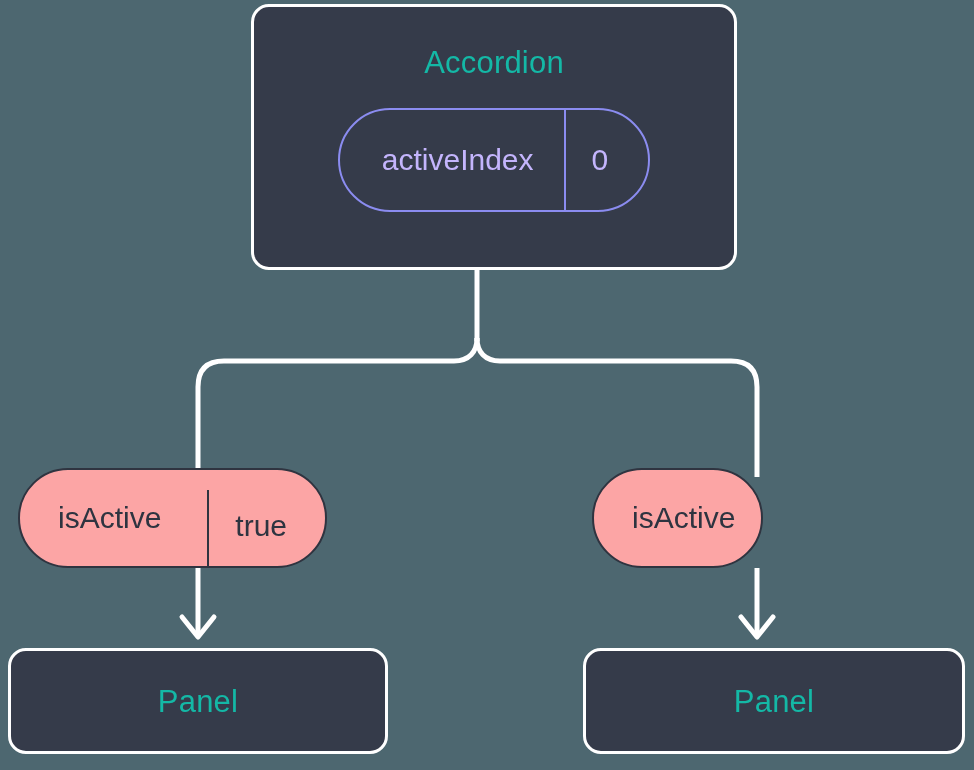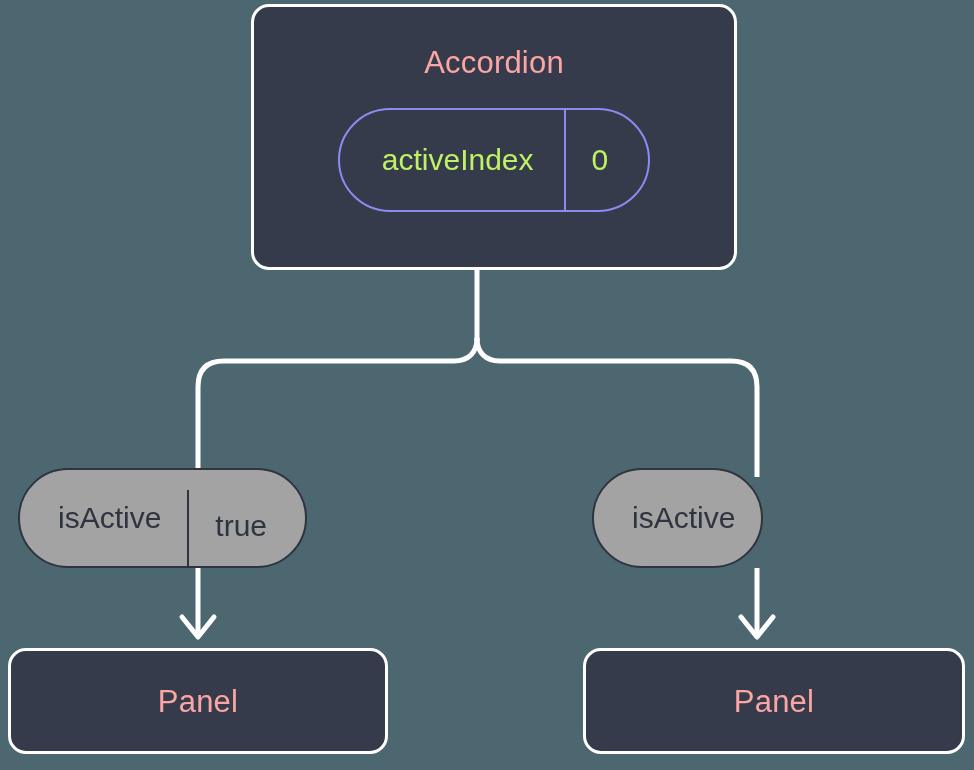--- a/index.html
+++ b/index.html
@@ -39,21 +39,21 @@
   .dark-box {
     background: #353b4a;
     border: 3px solid #ffffff;
     border-radius: 18px;
     display: flex;
     flex-direction: column;
     align-items: center;
   }
 
   .box-title {
-    color: #fca5a5;
+    color: #14b8a6;
     font-size: 31px;
     font-weight: 400;
     letter-spacing: 0.2px;
     line-height: 1;
     white-space: nowrap;
   }
 
   
   #root-box {
     left: 251px;
@@ -77,39 +77,40 @@
     justify-content: center;
     box-sizing: border-box;
     line-height: 1;
   }
 
   .pill-outline {
     margin-top: 30px;
     height: 104px;
     border: 2px solid #8b8cf0;
     border-radius: 52px;
-    color: #bef264;
+    color: #c4b5fd;
     font-size: 30px;
   }
   .pill-outline .pill-key {
     padding: 0 30px 0 42px;
   }
   .pill-outline .pill-val {
     padding: 0 40px 0 26px;
     border-left: 2px solid #8b8cf0;
   }
 
   
   .pill-filled {
-    background: #a3a3a3;
+    background: #fca5a5;
     border: 2px solid #2f3440;
     border-radius: 54px;
     color: #2e3440;
     font-size: 30px;
     height: 100px;
+    gap: 20px;
   }
   .pill-filled .pill-key {
     padding: 0 26px 0 38px;
   }
   .pill-filled .pill-val {
     padding: 0 38px 4px 26px;
     border-left: 2px solid #2f3440;
     margin-top: 20px;
   }
 

